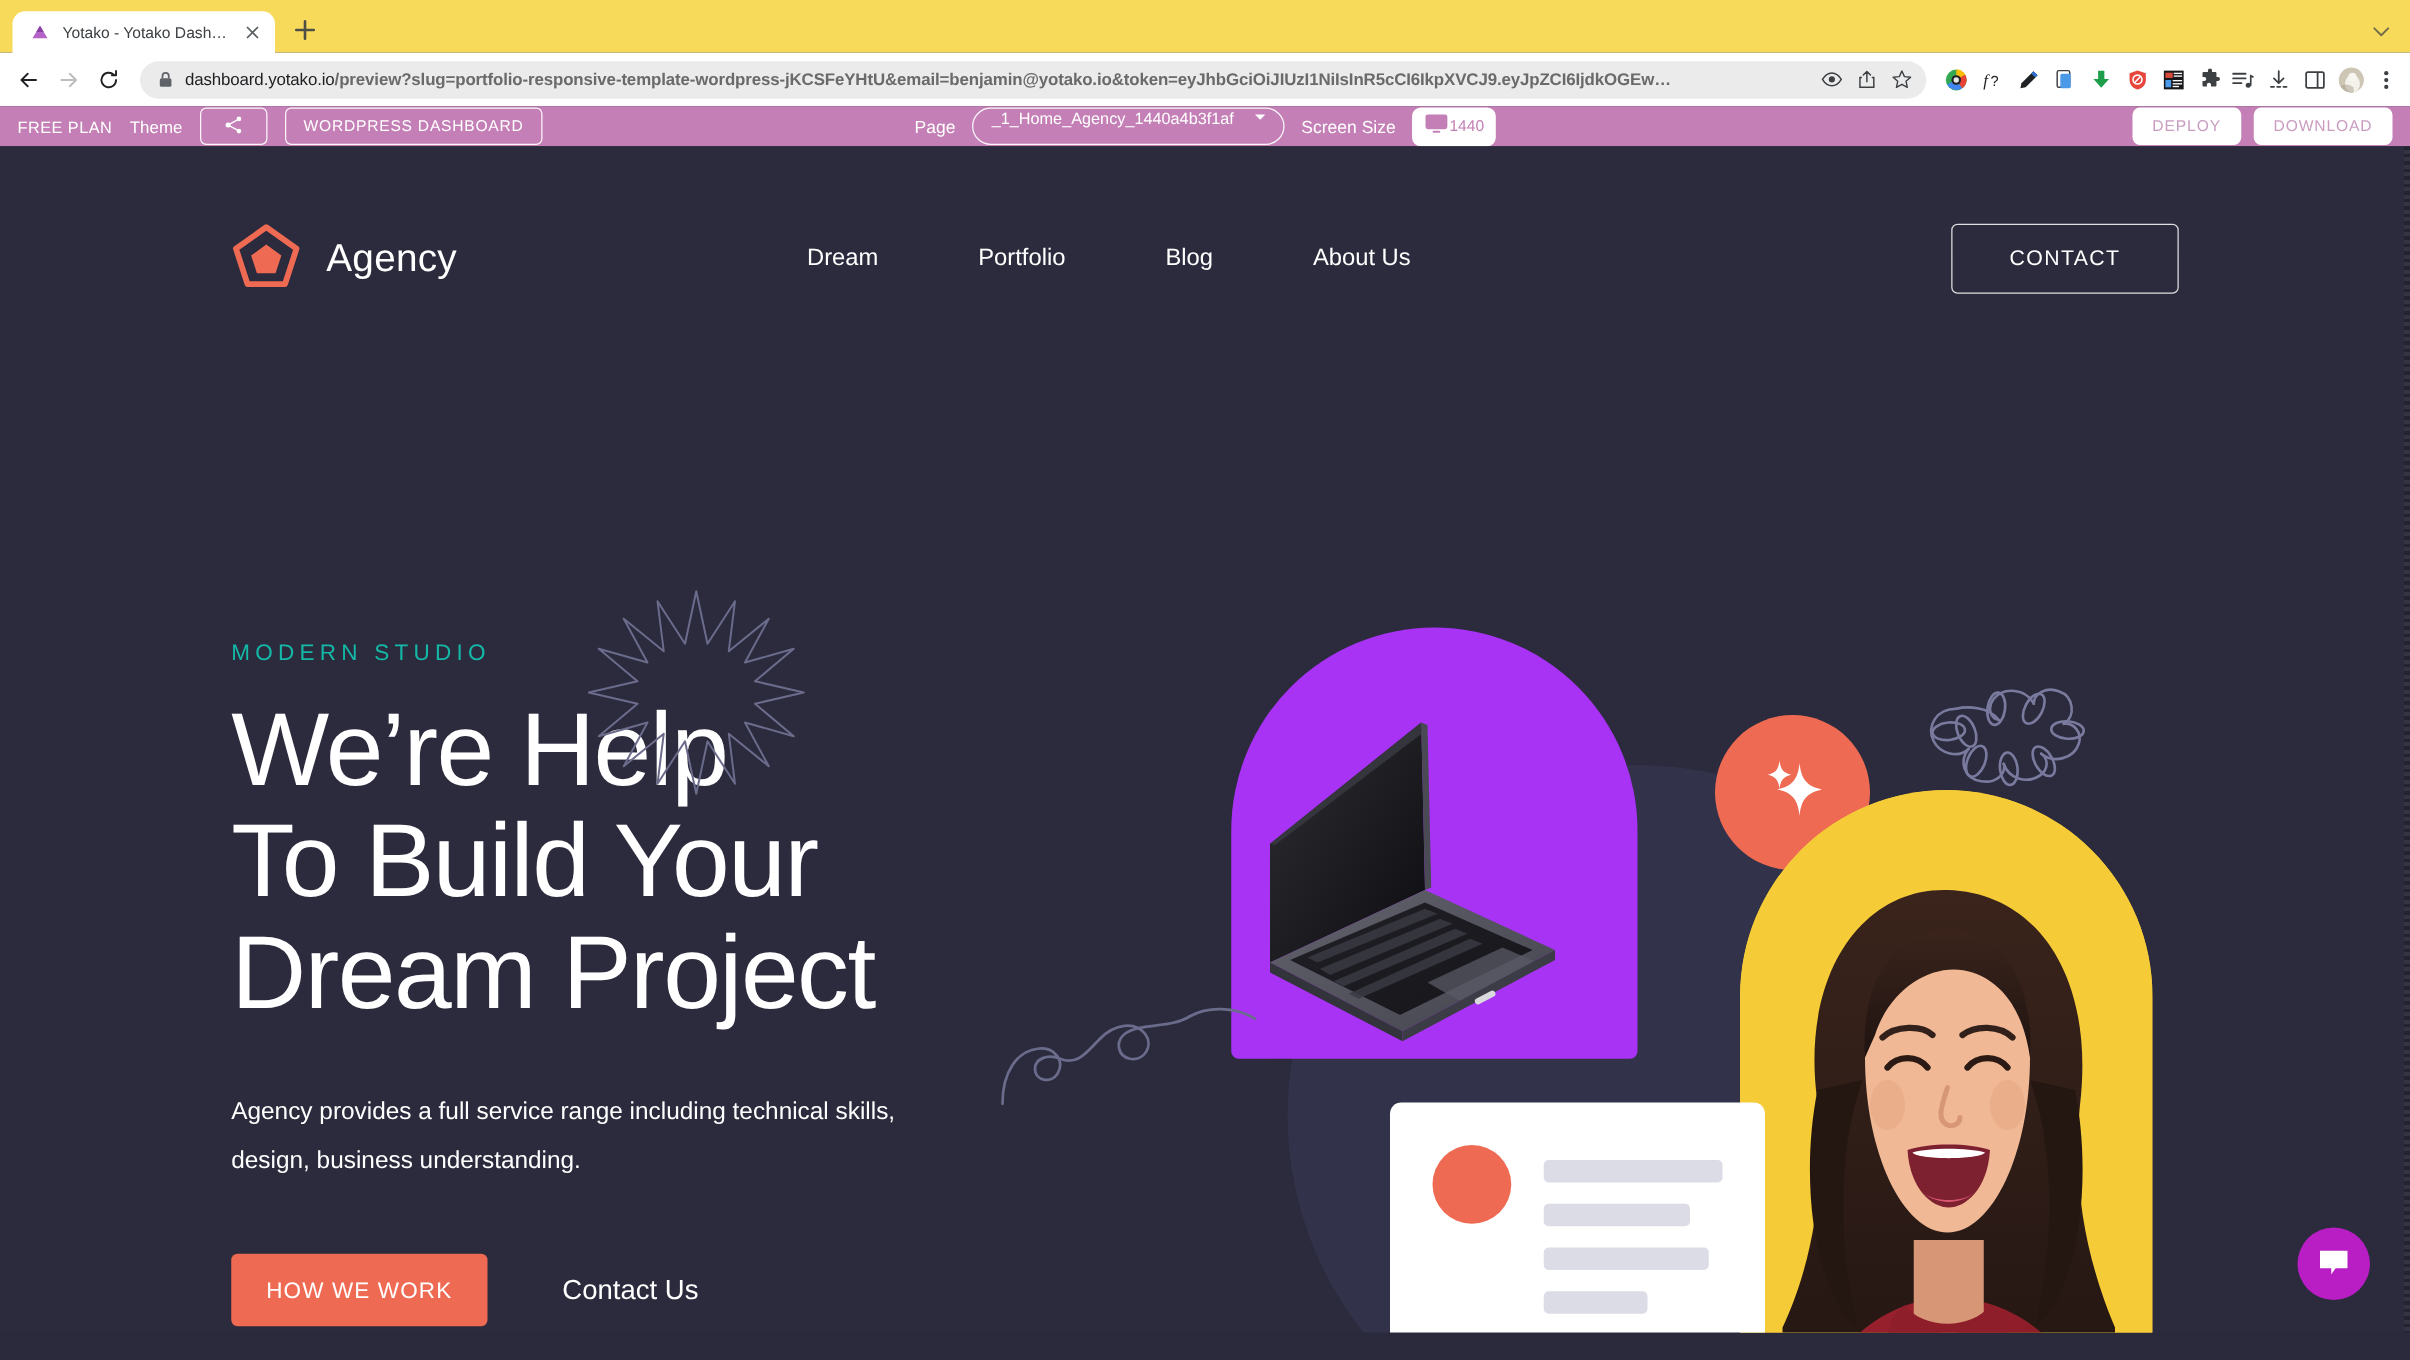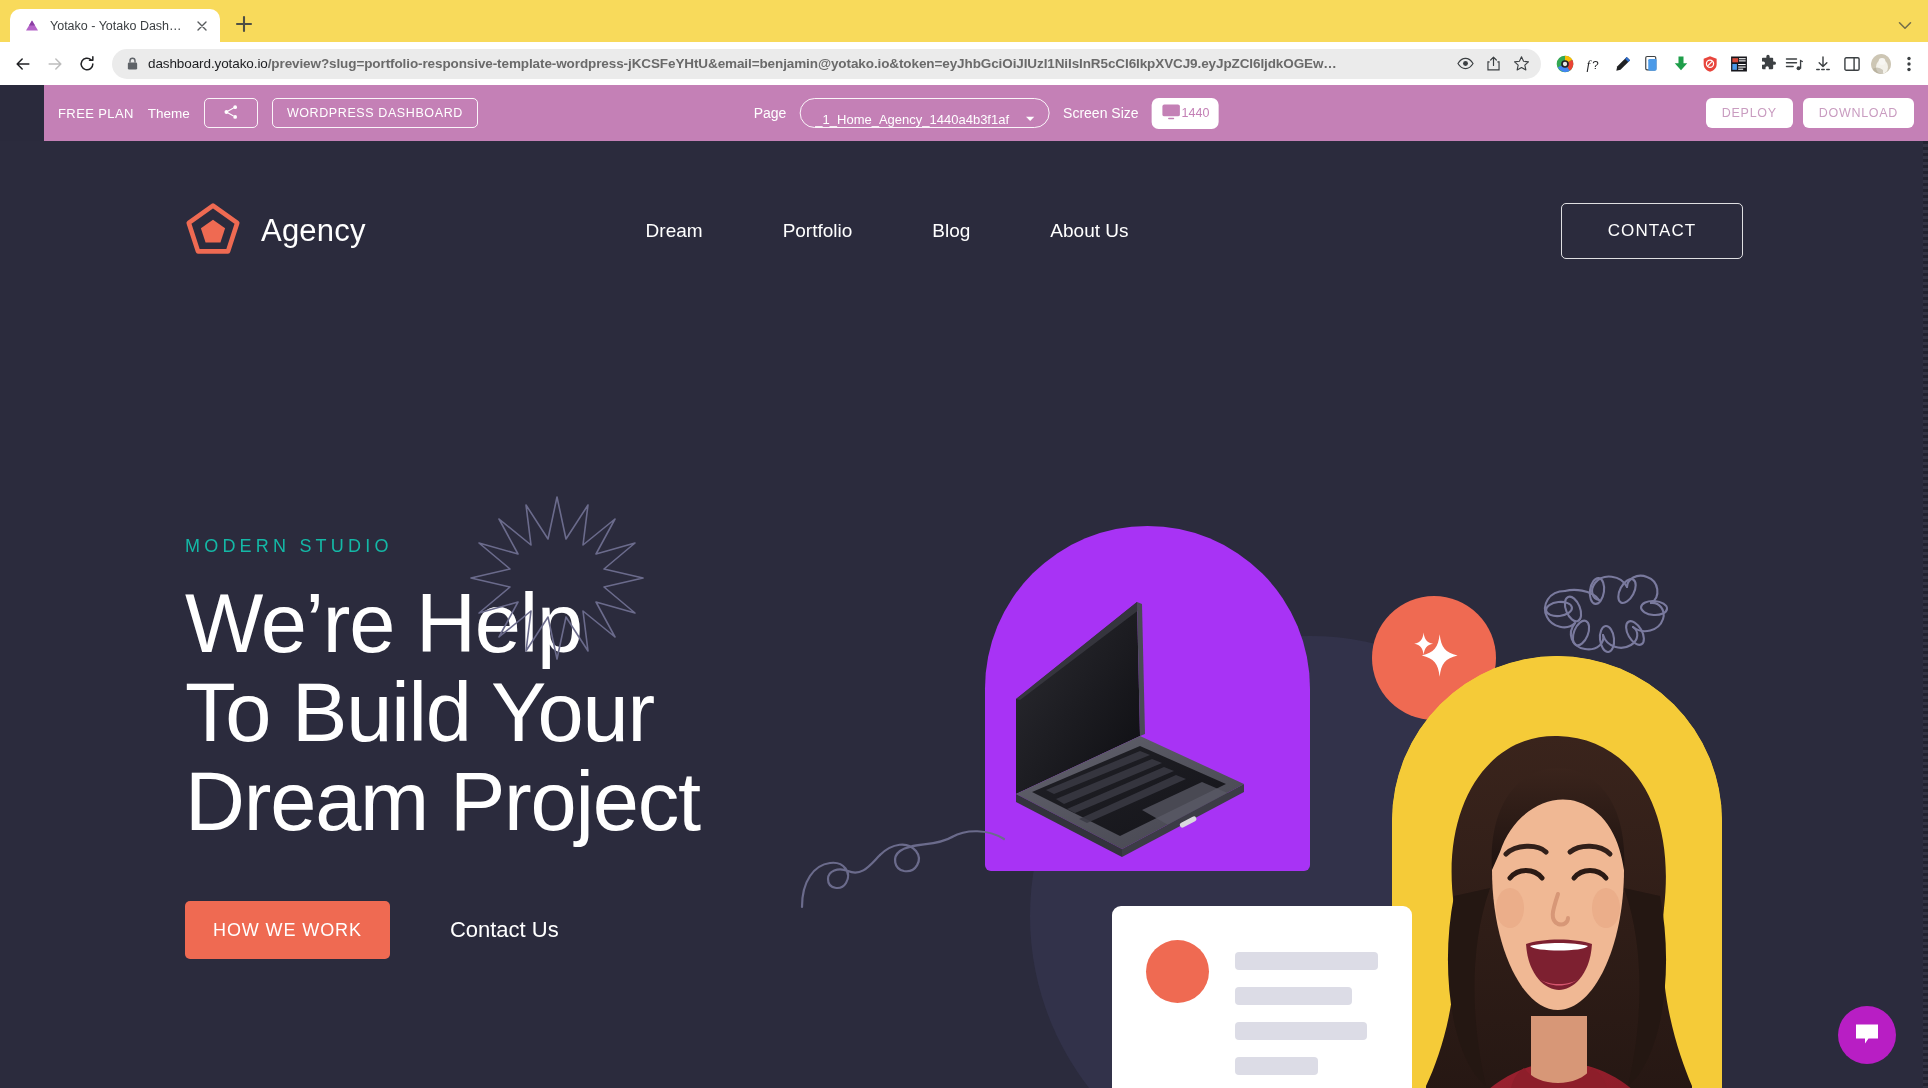--- a/index.html
+++ b/index.html
@@ -55,40 +55,40 @@
   .omni-actions { display: flex; align-items: center; gap: 9px; padding-right: 4px; flex: 0 0 auto; }
   .omni-actions > span { width: 19px; height: 19px; display:block; }
   .ext-area { display: flex; align-items: center; gap: 9px; padding-left: 4px; flex: 0 0 auto; }
   .ext-area > span { width: 20px; height: 20px; display: block; }
   .avatar-ring { width: 22px; height: 22px; border-radius: 50%; overflow: hidden;
                  background: #d9d4c8; display:block; }
   .kebab { width: 18px; height: 20px; display:block; }
 
   
   .yotako-bar {
-    height: 56px; background: #c480b6;
+    height: 32px; background: #c480b6;
     display: flex; align-items: center;
-    padding: 0 14px; color: #fff; position: relative; margin-left: 44px;
+    padding: 0 14px; color: #fff; position: relative;
   }
   .yb-left { display: flex; align-items: center; gap: 14px; }
   .yb-plan { font-size: 13px; letter-spacing: .4px; color: #fff; }
   .yb-theme { font-size: 13.5px; color: #fff; }
   .yb-outline-btn {
     border: 1.4px solid rgba(255,255,255,.92); border-radius: 5px;
     height: 30px; display: flex; align-items: center; justify-content: center;
     padding: 0 14px; font-size: 12.5px; letter-spacing: .6px; color: #fff;
     background: transparent; white-space: nowrap;
   }
   .yb-share-btn { width: 54px; padding: 0; }
   .yb-center { position: absolute; left: 50%; transform: translateX(-50%);
                display: flex; align-items: center; gap: 13px; }
   .yb-label { font-size: 14px; color: #fff; }
   .yb-select {
     border: 1.4px solid rgba(255,255,255,.92); border-radius: 16px;
-    height: 30px; display: flex; align-items: flex-end; gap: 16px;
+    height: 30px; display: flex; align-items: flex-start; gap: 16px;
     padding: 0 13px 0 15px; font-size: 13px; color: #fff; white-space: nowrap;
   }
   .yb-screen-pill {
     background: #fff; border-radius: 7px; height: 31px;
     display: flex; align-items: center; gap: 0; padding: 0 9px;
   }
   .yb-screen-num { font-size: 12.5px; color: #c480b6; font-weight: 400; }
   .yb-right { margin-left: auto; display: flex; align-items: center; gap: 10px; }
   .yb-solid-btn {
     background: #fff; border-radius: 6px; height: 30px;
@@ -452,20 +452,21 @@
       <div class="contact-btn">
         <span>CONTACT</span>
       </div>
     </div>
 
     <div class="hero-left">
       <div class="eyebrow">MODERN STUDIO</div>
       <h1 class="hero-title">We’re Help
 To Build Your
 Dream Project</h1>
+      <p class="hero-sub">Agency provides a full service range including technical skills, design, business understanding.</p>
       <div class="hero-actions">
         <div class="btn-primary">
           <span>HOW WE WORK</span>
         </div>
         <a class="link-secondary">Contact Us</a>
       </div>
     </div>
 
     <div class="hero-art">
 

